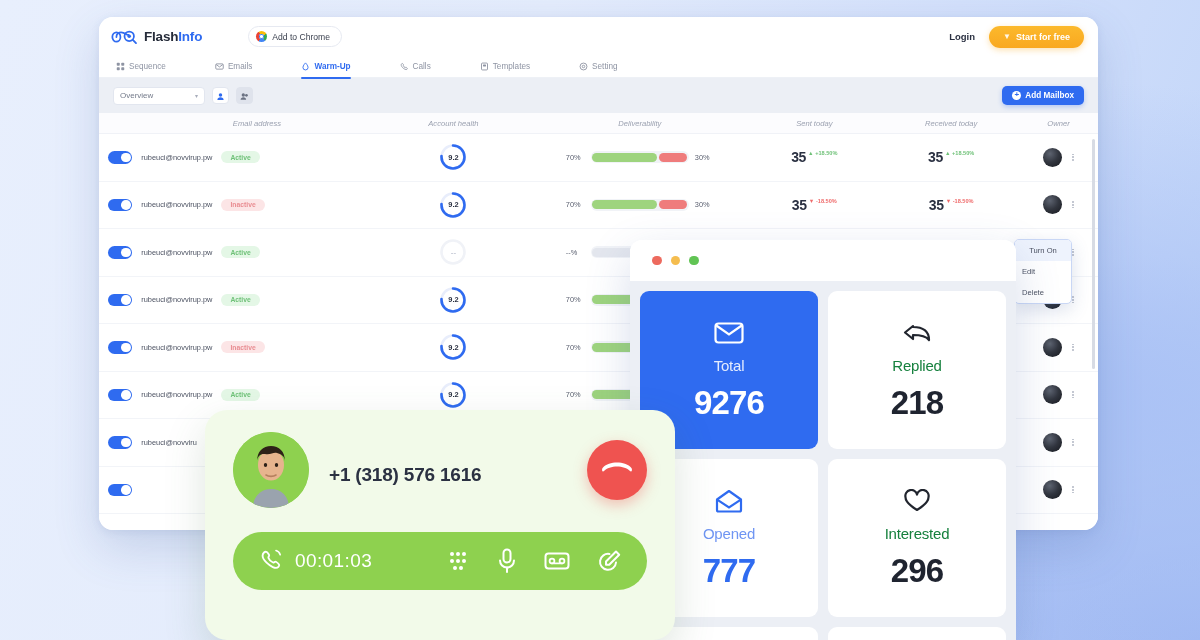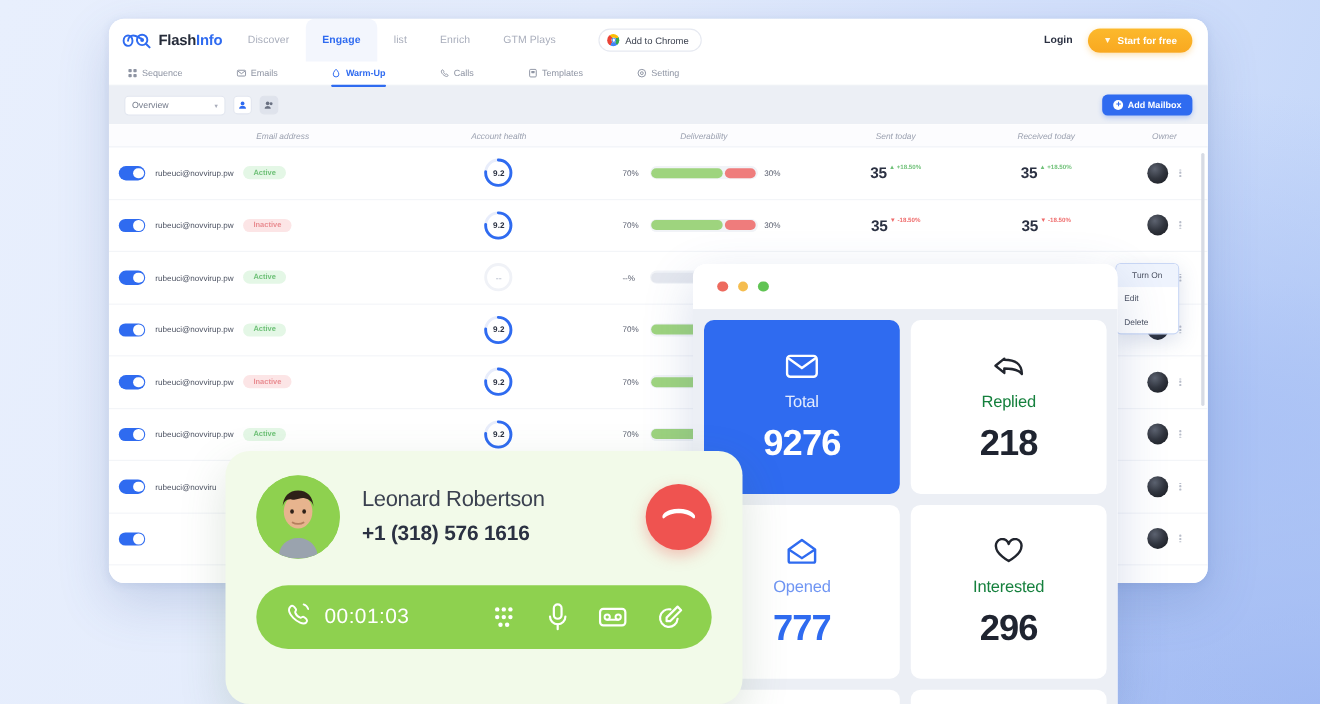--- a/index.html
+++ b/index.html
@@ -25,21 +25,21 @@
   }
 
   
   .topnav {
     height: 39px;
     display: flex; align-items: center;
     padding: 0 14px 0 12px;
     background: #fff;
     position: relative;
   }
-  .logo { display: flex; align-items: center; gap: 6px; margin-right: 8px; justify-content: space-between; }
+  .logo { display: flex; align-items: center; gap: 6px; margin-right: 22px; justify-content: space-between; }
   .logo-mark { width: 27px; height: 18px; display: block; }
   .logo-text { font-size: 13.5px; font-weight: 700; letter-spacing: -.2px; color: #262c3a; }
   .logo-text .accent { color: #2f6bf0; }
 
   .nav-items { display: flex; align-items: center; height: 39px; }
   .nav-item {
     font-size: 9.5px; color: #a8adbb; padding: 0 15px;
     height: 39px; display: flex; align-items: center; letter-spacing: .1px;
     cursor: pointer;
   }
@@ -281,27 +281,20 @@
           <path d="M14 13c0 4.4-3 7-6 7s-6-2.6-6-7 3-7 6-7 6 2.6 6 7z" fill="none" stroke="#2f6bf0" stroke-width="2.6"></path>
           <path d="M8 13c0-4.4 3.6-7 7-7 5.5 0 8 4 11 4" fill="none" stroke="#2f6bf0" stroke-width="2.6" stroke-linecap="round"></path>
           <circle cx="27" cy="12" r="7" fill="none" stroke="#2f6bf0" stroke-width="2.6"></circle>
           <circle cx="27" cy="12" r="2.6" fill="#2f6bf0"></circle>
           <path d="M32 17l5 5" stroke="#2f6bf0" stroke-width="2.8" stroke-linecap="round"></path>
         </svg>
       </span>
       <span class="logo-text"><span>Flash</span><span class="accent">Info</span></span>
     </div>
 
-    <div class="nav-items">
-      <div class="nav-item">Discover</div>
-      <div class="nav-item active">Engage</div>
-      <div class="nav-item">list</div>
-      <div class="nav-item">Enrich</div>
-      <div class="nav-item">GTM Plays</div>
-    </div>
 
     <div class="chrome-btn">
       <span class="chrome-dot"></span>
       <span>Add to Chrome</span>
     </div>
 
     <div class="topnav-right">
       <span class="login-link">Login</span>
       <button class="cta-btn">
         <span class="cta-icon">▼</span>
@@ -752,21 +745,20 @@
           <path d="M20 76c0-12 8-19 18-19s18 7 18 19z" fill="#9aa3ae"></path>
           <ellipse cx="38" cy="33" rx="13" ry="15.5" fill="#e7b48e"></ellipse>
           <path d="M24 30c0-11 6-16 14-16s14 5 14 16c0-6-4-8-8-9-4-1-6 2-12 1-4-.6-8 2-8 8z" fill="#2e2118"></path>
           <ellipse cx="32.5" cy="33" rx="1.7" ry="2" fill="#2e2118"></ellipse>
           <ellipse cx="43.5" cy="33" rx="1.7" ry="2" fill="#2e2118"></ellipse>
           <path d="M33 43c2.6 1.8 7.4 1.8 10 0" fill="none" stroke="#b5805e" stroke-width="1.6" stroke-linecap="round"></path>
         </g>
       </svg>
     </div>
     <div>
-      <div class="call-name">Leonard Robertson</div>
       <div class="call-phone">+1 (318) 576 1616</div>
     </div>
     <div class="hangup">
       <span>
         <svg width="30" height="16" viewBox="0 0 30 16">
             <path d="M2 11c5.5-6 20.5-6 26 0 1.5 1.6 3-1.6 1-3.6C23 1 7 1 1 7.4c-2 2-.5 5.2 1 3.6z" fill="#fff"></path>
           </svg>
       </span>
     </div>
   </div>

